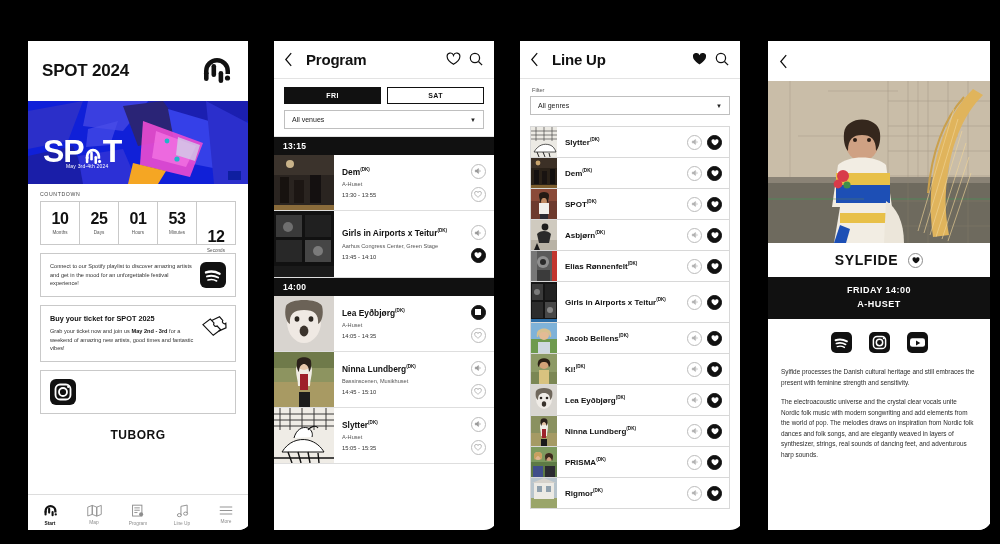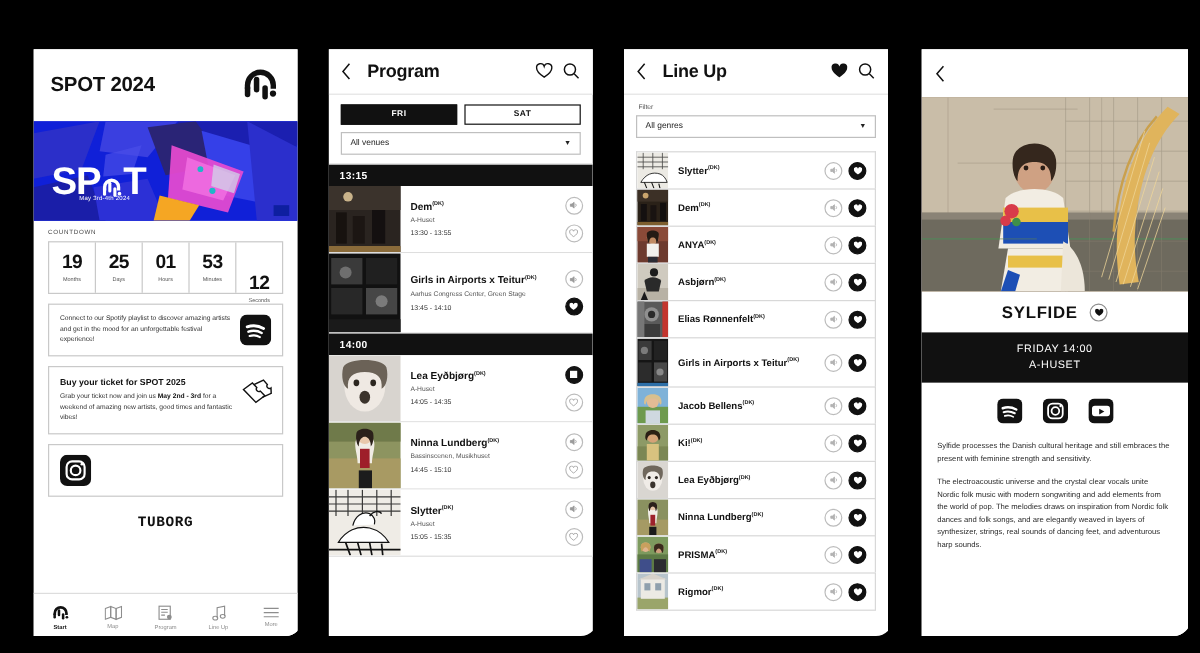--- a/index.html
+++ b/index.html
@@ -77,21 +77,21 @@
   }
   .promo-txt { flex: 1; }
   .promo-h { font-size: 7.3px; font-weight: bold; color: #111; margin-bottom: 4px; }
   .promo-b { font-size: 5.6px; line-height: 1.55; color: #333; }
   .promo-b b { font-weight: bold; color: #111; }
   .promo-ico { width: 26px; height: 26px; flex: 0 0 26px; }
 
   .tuborg {
     text-align: center; margin-top: 14px;
     font-size: 12px; font-weight: bold; letter-spacing: 0.5px;
-    font-family: Liberation Mono, monospace; color: #111;
+    font-family: Liberation Sans, sans-serif; color: #111;
   }
 
   .tabbar {
     margin-top: auto; height: 40px; border-top: 1px solid #ddd;
     display: flex; background: #fff;
   }
   .tab {
     flex: 1; display: flex; flex-direction: column;
     align-items: center; justify-content: center; gap: 3px;
     color: #8d8d8d;
@@ -177,21 +177,21 @@
   .det-photo { height: 162px; position: relative; overflow: hidden; background:#b9aa93; }
   .det-name-row {
     display: flex; align-items: center; justify-content: center; gap: 10px;
     padding: 9px 0 9px 0; background: #fff;
   }
   .det-name { font-size: 14px; font-weight: bold; letter-spacing: .6px; color: #111; }
   .det-when {
     background: #111; color: #fff; text-align: center;
     padding: 7px 0 8px 0;
   }
-  .det-when div { font-size: 9px; font-weight: normal; letter-spacing: .5px; line-height: 1.5; }
+  .det-when div { font-size: 9px; font-weight: bold; letter-spacing: .5px; line-height: 1.5; }
   .det-social { display: flex; justify-content: center; gap: 17px; padding: 13px 0 12px 0; background: #fff; }
   .soc { width: 21px; height: 21px; }
   .det-body { padding: 2px 13px 0 13px; background:#fff; flex:1; }
   .det-body p { font-size: 6.4px; line-height: 1.65; color: #2a2a2a; margin-bottom: 9px; }
 
   svg { display: block; }
 </style>
 </head>
 <body>
 
@@ -244,21 +244,21 @@
             <circle cx="17.3" cy="17" r="1.7" fill="#fff"></circle>
           </svg>
           <span>T</span>
         </div>
         <div class="hero-date">May 3rd-4th 2024</div>
       </div>
 
       <div class="countdown-label">COUNTDOWN</div>
       <div class="countdown">
         <div class="cd-cell">
-          <div class="cd-num">19</div>
+          <div class="cd-num">10</div>
           <div class="cd-unit">Months</div>
         </div>
         <div class="cd-cell">
           <div class="cd-num">25</div>
           <div class="cd-unit">Days</div>
         </div>
         <div class="cd-cell">
           <div class="cd-num">01</div>
           <div class="cd-unit">Hours</div>
         </div>
@@ -669,21 +669,21 @@
           <span class="lu-img">
             <svg width="26" height="30" viewBox="0 0 26 30">
                 <rect width="26" height="30" fill="#6d3a2e"></rect>
                 <rect x="0" y="0" width="26" height="12" fill="#8a4a38"></rect>
                 <ellipse cx="13" cy="9" rx="5" ry="5.5" fill="#c08a63"></ellipse>
                 <path d="M8 6c0-4 10-4 10 0 0 5-1 7-2 8 0-4-1-5-3-5s-3 1-3 5c-1-1-2-4-2-8z" fill="#241a14"></path>
                 <rect x="8" y="14" width="10" height="11" fill="#f2f0ec"></rect>
                 <rect x="9" y="25" width="8" height="5" fill="#2b2b33"></rect>
               </svg>
           </span>
-          <span class="lu-name"><span>ANYA</span><sup class="sup">(DK)</sup></span>
+          <span class="lu-name"><span>SPOT</span><sup class="sup">(DK)</sup></span>
           <span class="lu-act">
             <span class="cbtn">
                 <svg viewBox="0 0 12 12" width="8" height="8" fill="none" stroke="#b3b3b3" stroke-width="1.1">
                   <path d="M2 4.6h2L6.6 2.4v7.2L4 7.4H2z" fill="#b3b3b3"></path>
                   <path d="M8.4 4.2a2.6 2.6 0 0 1 0 3.6"></path>
                 </svg>
               </span>
             <span class="cbtn filled">
                 <svg viewBox="0 0 14 12" width="8" height="7">
                   <path d="M7 11S1 7.3 1 4.1A3 3 0 0 1 7 2.8 3 3 0 0 1 13 4.1C13 7.3 7 11 7 11z" fill="#fff"></path>

